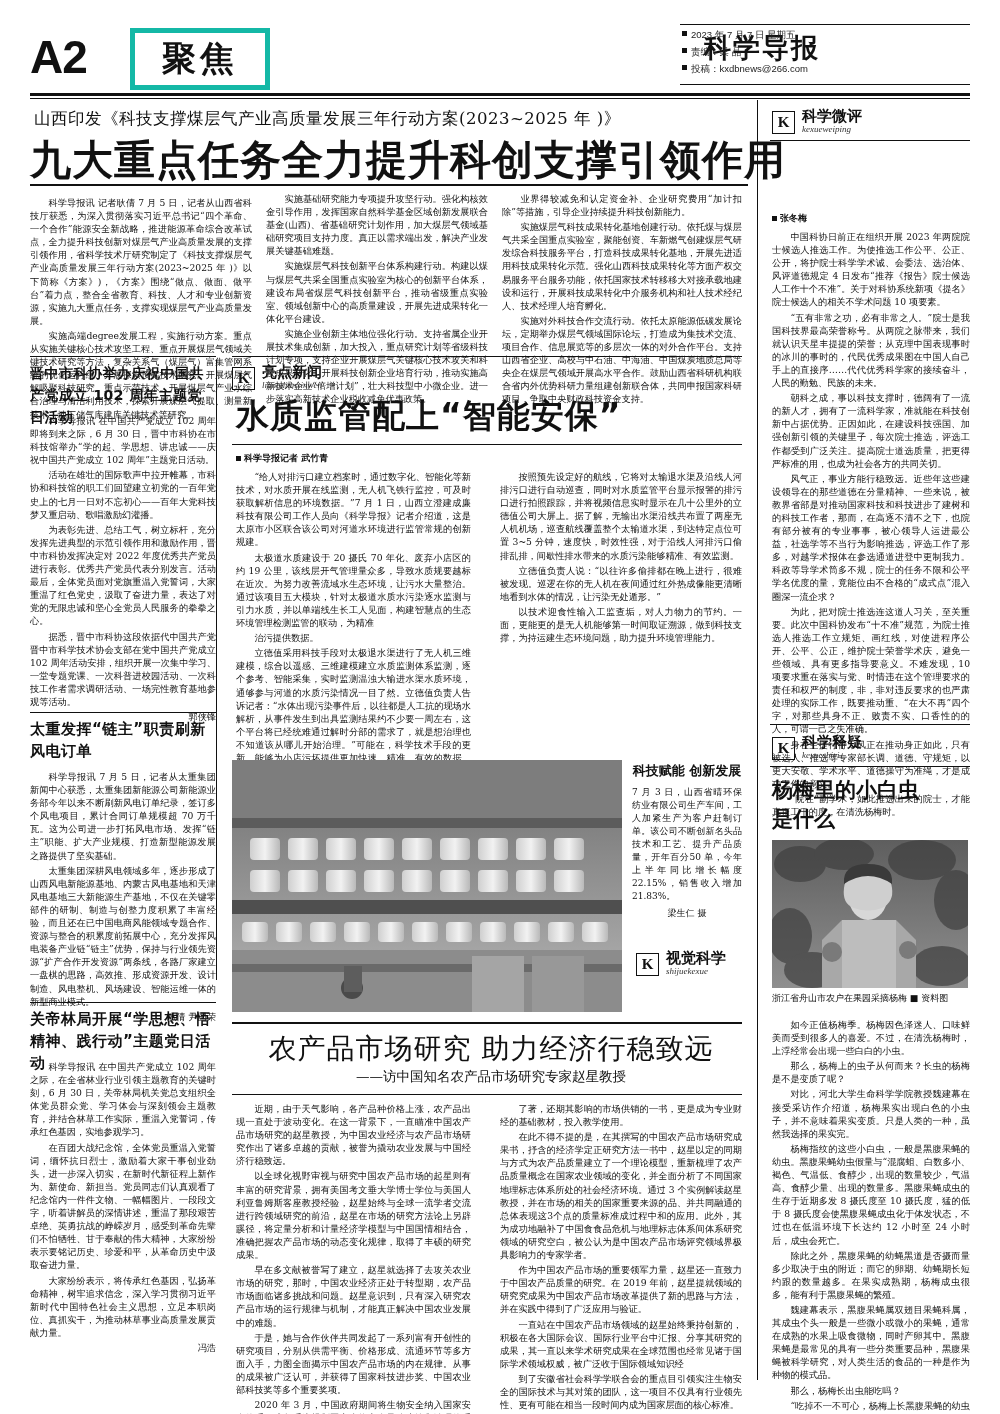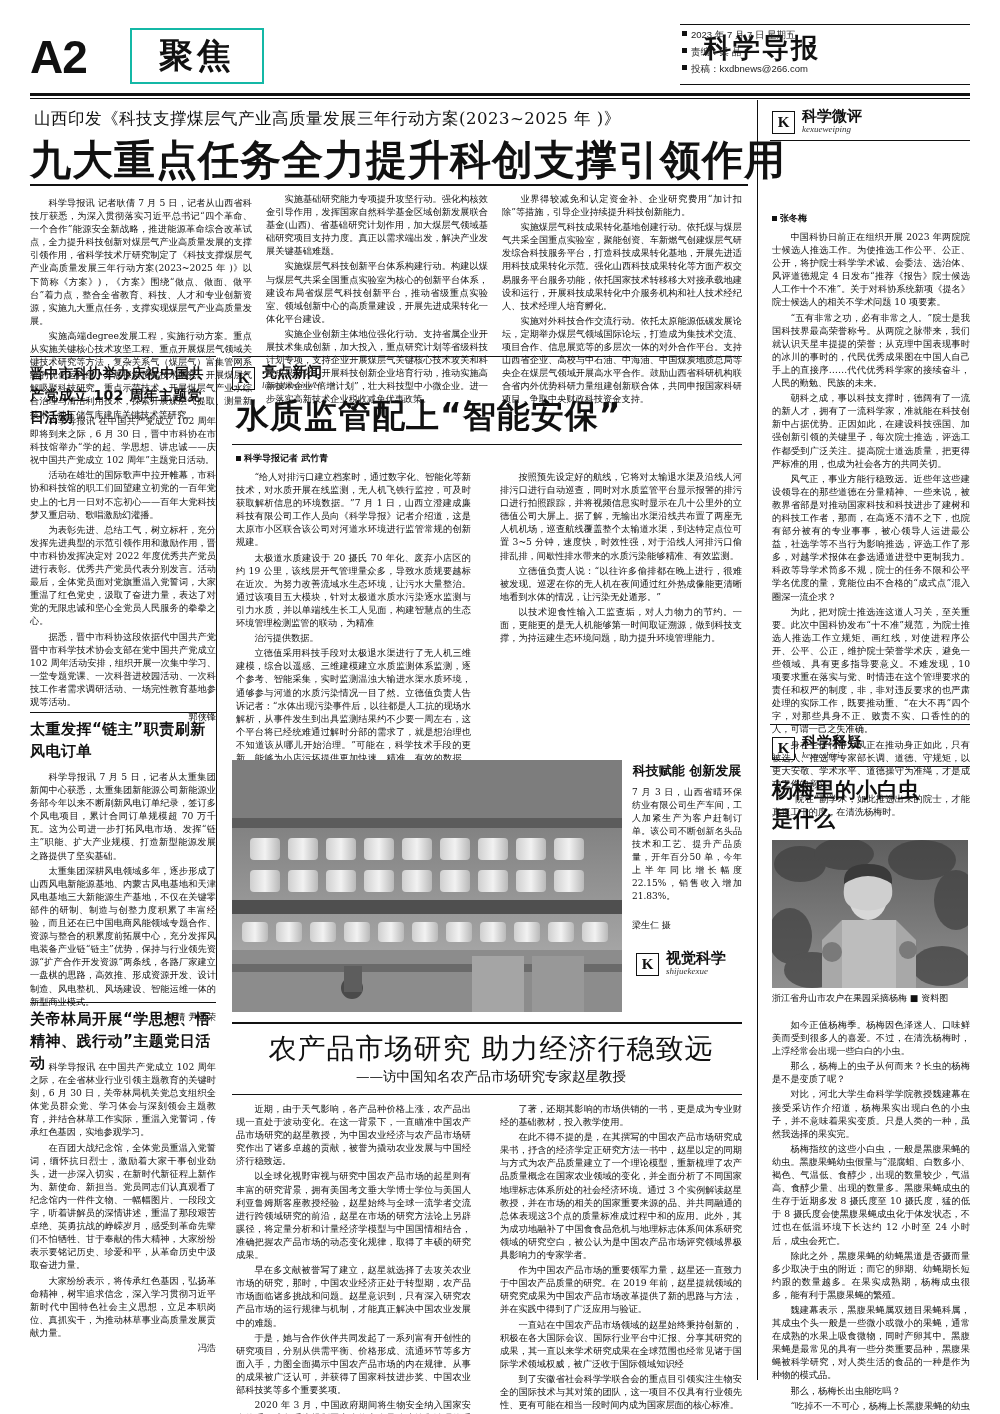--- a/index.html
+++ b/index.html
@@ -2,21 +2,21 @@
 <html><head>
 <meta charset="utf-8">
 <style>
   html,body{margin:0;padding:0;background:#ffffff;}
   body{width:1000px;height:1414px;font-family:"Liberation Serif",serif;color:#111;}
   .page{position:relative;width:1000px;height:1414px;overflow:hidden;padding:14px;box-sizing:border-box;}
 
   
   .masthead{position:absolute;left:30px;top:22px;width:940px;height:68px;}
   .pagenum{position:absolute;left:0;top:8px;font-family:"Liberation Sans",sans-serif;font-weight:bold;font-size:46px;letter-spacing:-1px;}
-  .section-badge{position:absolute;left:100px;top:6px;width:130px;height:52px;border:2px solid #14b8a6;display:flex;align-items:center;justify-content:center;}
+  .section-badge{position:absolute;left:100px;top:6px;width:130px;height:52px;border:5px solid #14b8a6;display:flex;align-items:center;justify-content:center;}
   .section-badge span{font-family:"DejaVu Serif",serif;font-weight:bold;font-size:34px;letter-spacing:4px;}
   .brandwrap{position:absolute;right:0;top:0;width:290px;height:62px;}
   .brandname{position:absolute;right:150px;top:8px;font-family:"DejaVu Serif",serif;font-weight:bold;font-size:27px;letter-spacing:2px;white-space:nowrap;}
   .brand-rule-t{position:absolute;right:0;top:2px;width:290px;height:1px;background:#111;}
   .brand-rule-b{position:absolute;right:0;top:62px;width:290px;height:1px;background:#111;}
   .meta{position:absolute;right:148px;top:4px;width:140px;font-family:"Liberation Sans",sans-serif;font-size:9.5px;line-height:17px;color:#222;}
   .meta div{white-space:nowrap;}
   .meta i{display:inline-block;width:5px;height:5px;background:#111;margin-right:4px;vertical-align:2px;font-style:normal;}
   .rule-main{position:absolute;left:30px;top:93px;width:940px;height:3px;background:#111;}
   .rule-main2{position:absolute;left:30px;top:98px;width:940px;height:1px;background:#111;}
@@ -219,21 +219,21 @@
       <rect x="240" y="196" width="52" height="56" fill="#a5a5a5"></rect>
       <rect x="300" y="196" width="52" height="56" fill="#989898"></rect>
     </svg>
   </div>
   <div class="cap" style="left:632px;top:762px;width:110px;">
     <div style="font-family:'DejaVu Sans',sans-serif;font-weight:bold;font-size:13px;line-height:18px;text-align:center;margin-bottom:6px;">
       <span>科技赋能</span>
       <span>创新发展</span>
     </div>
     <div>7 月 3 日，山西省晴环保纺业有限公司生产车间，工人加紧生产为客户赶制订单。该公司不断创新名头品技术和工艺、提升产品质量，开年百分50 单，今年上半年同比增长幅度 22.15%，销售收入增加 21.83%。</div>
-    <div style="text-align:left;margin-top:16px;">梁生仁 摄</div>
+    <div style="text-align:center;margin-top:4px;">梁生仁 摄</div>
   </div>
   <div class="sechead" style="left:636px;top:950px;">
     <span class="klogo">K</span>
     <span class="secheadtxt">
       <span class="cn"><span>视觉</span><b>科学</b></span>
       <span class="py">shijuekexue</span>
     </span>
   </div>
 
   <div class="secrule" style="left:232px;top:1022px;width:510px;height:2px;"></div>

